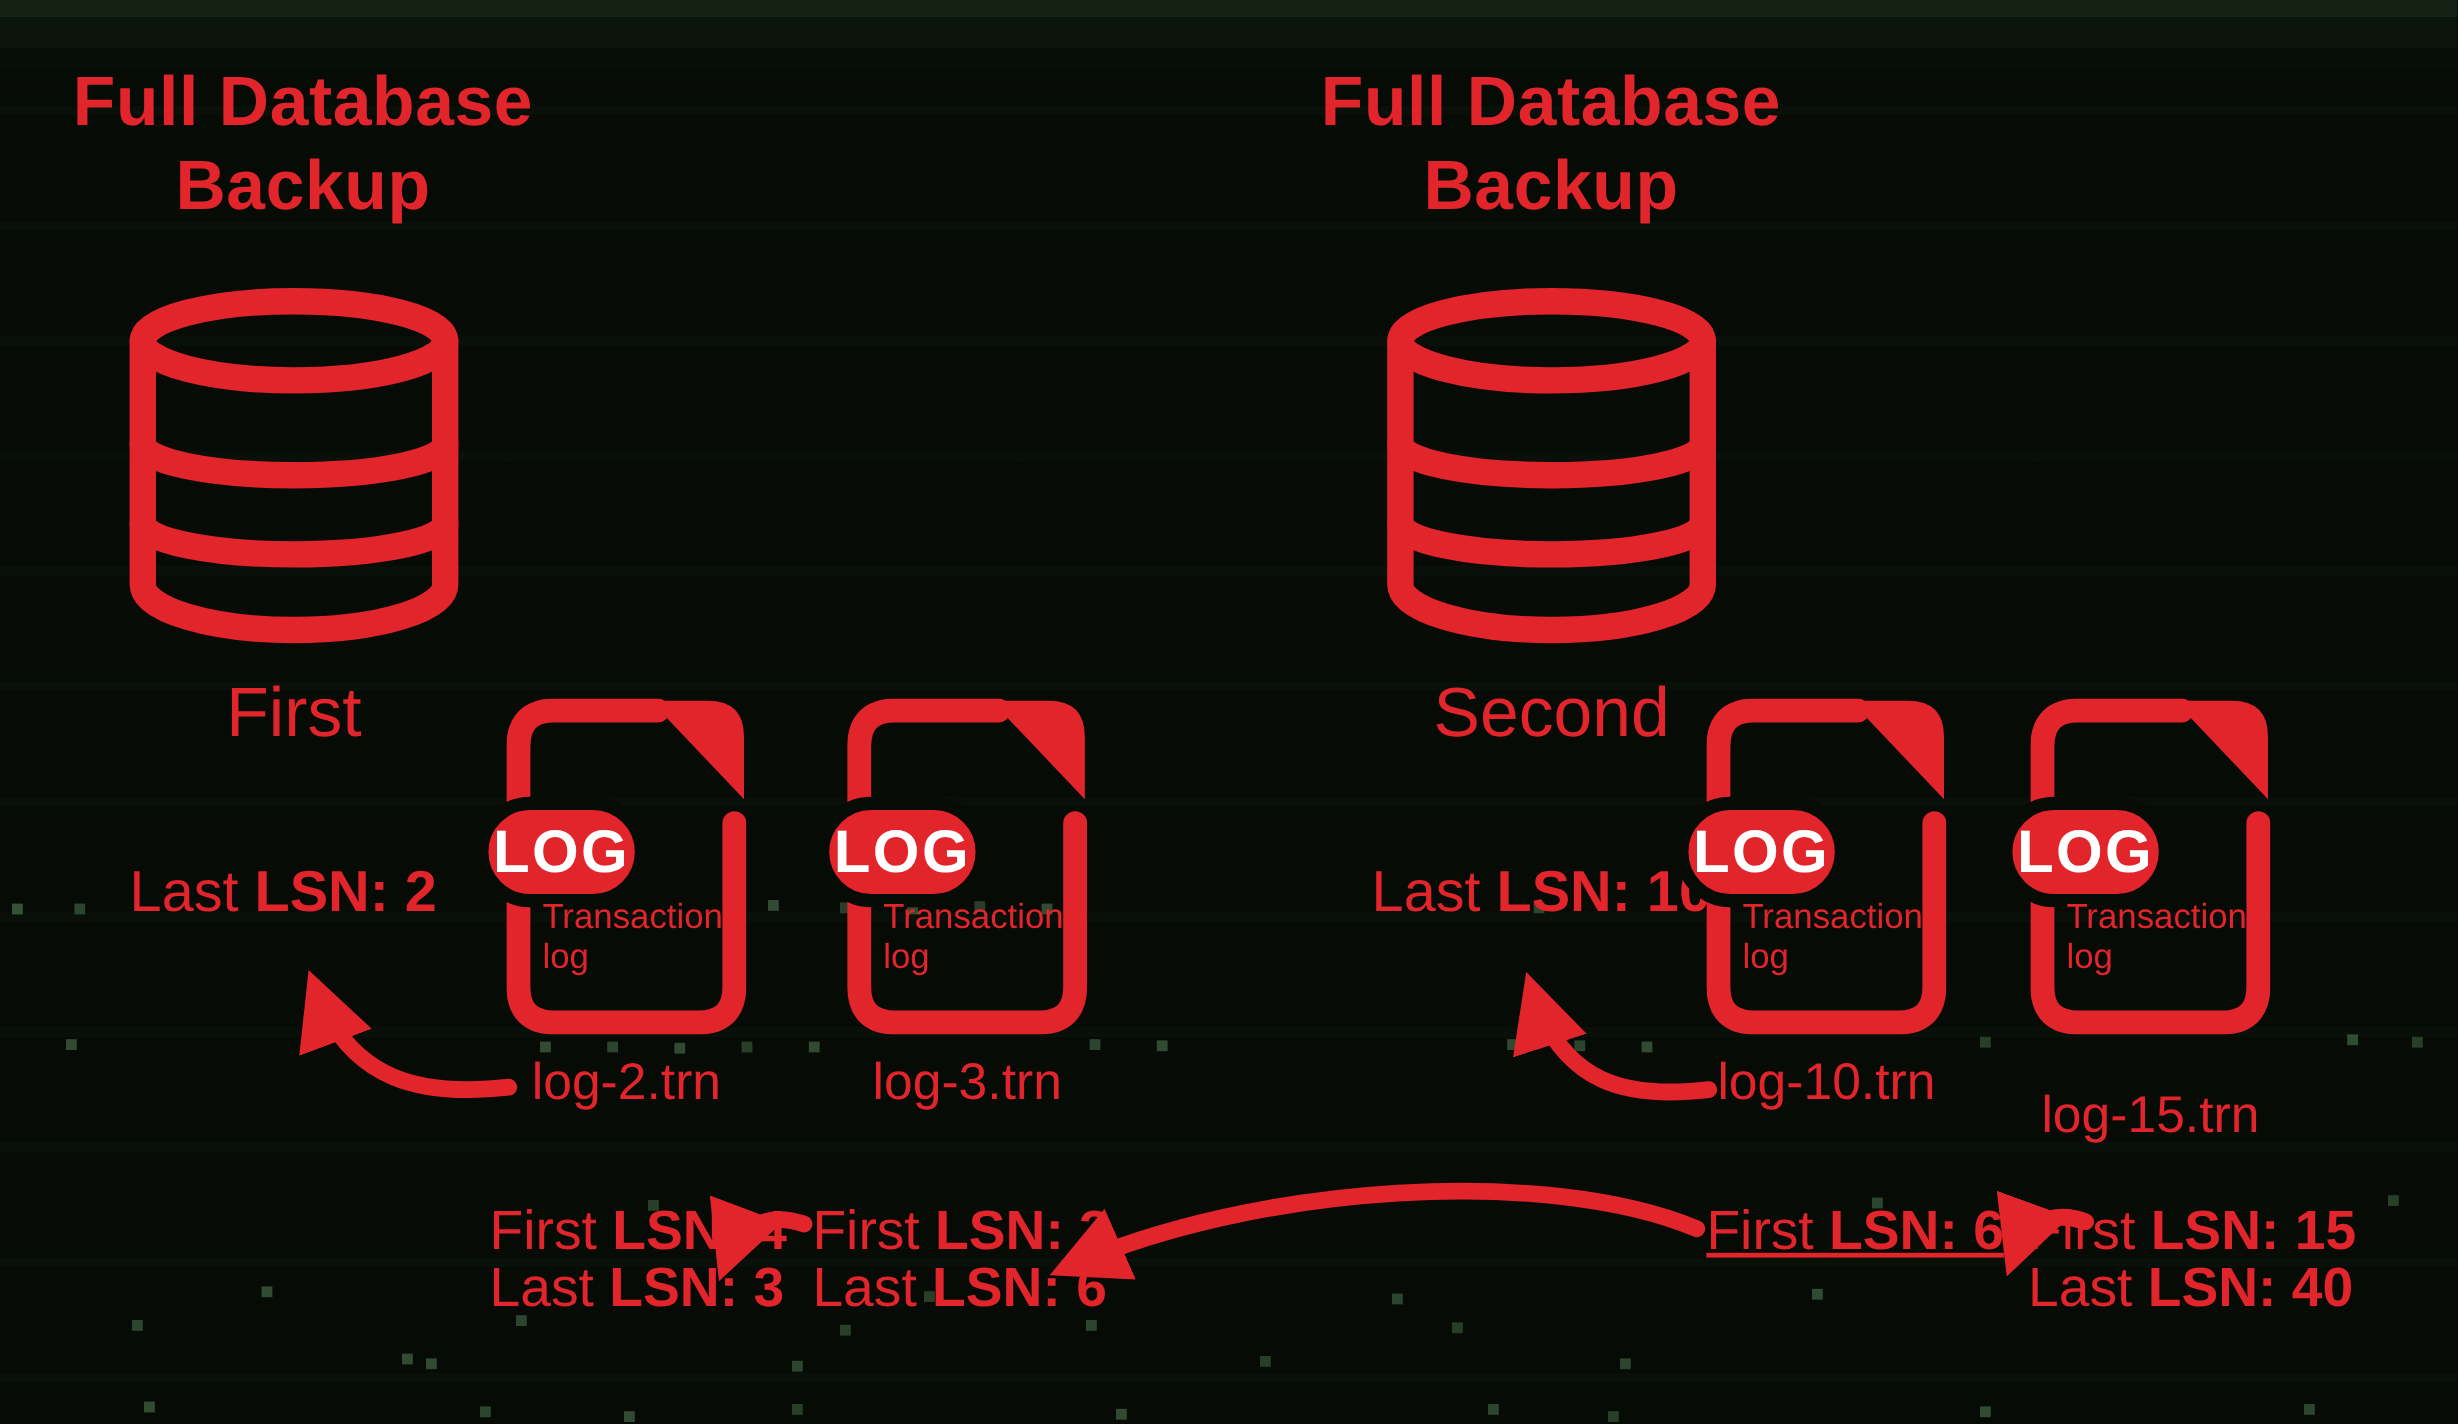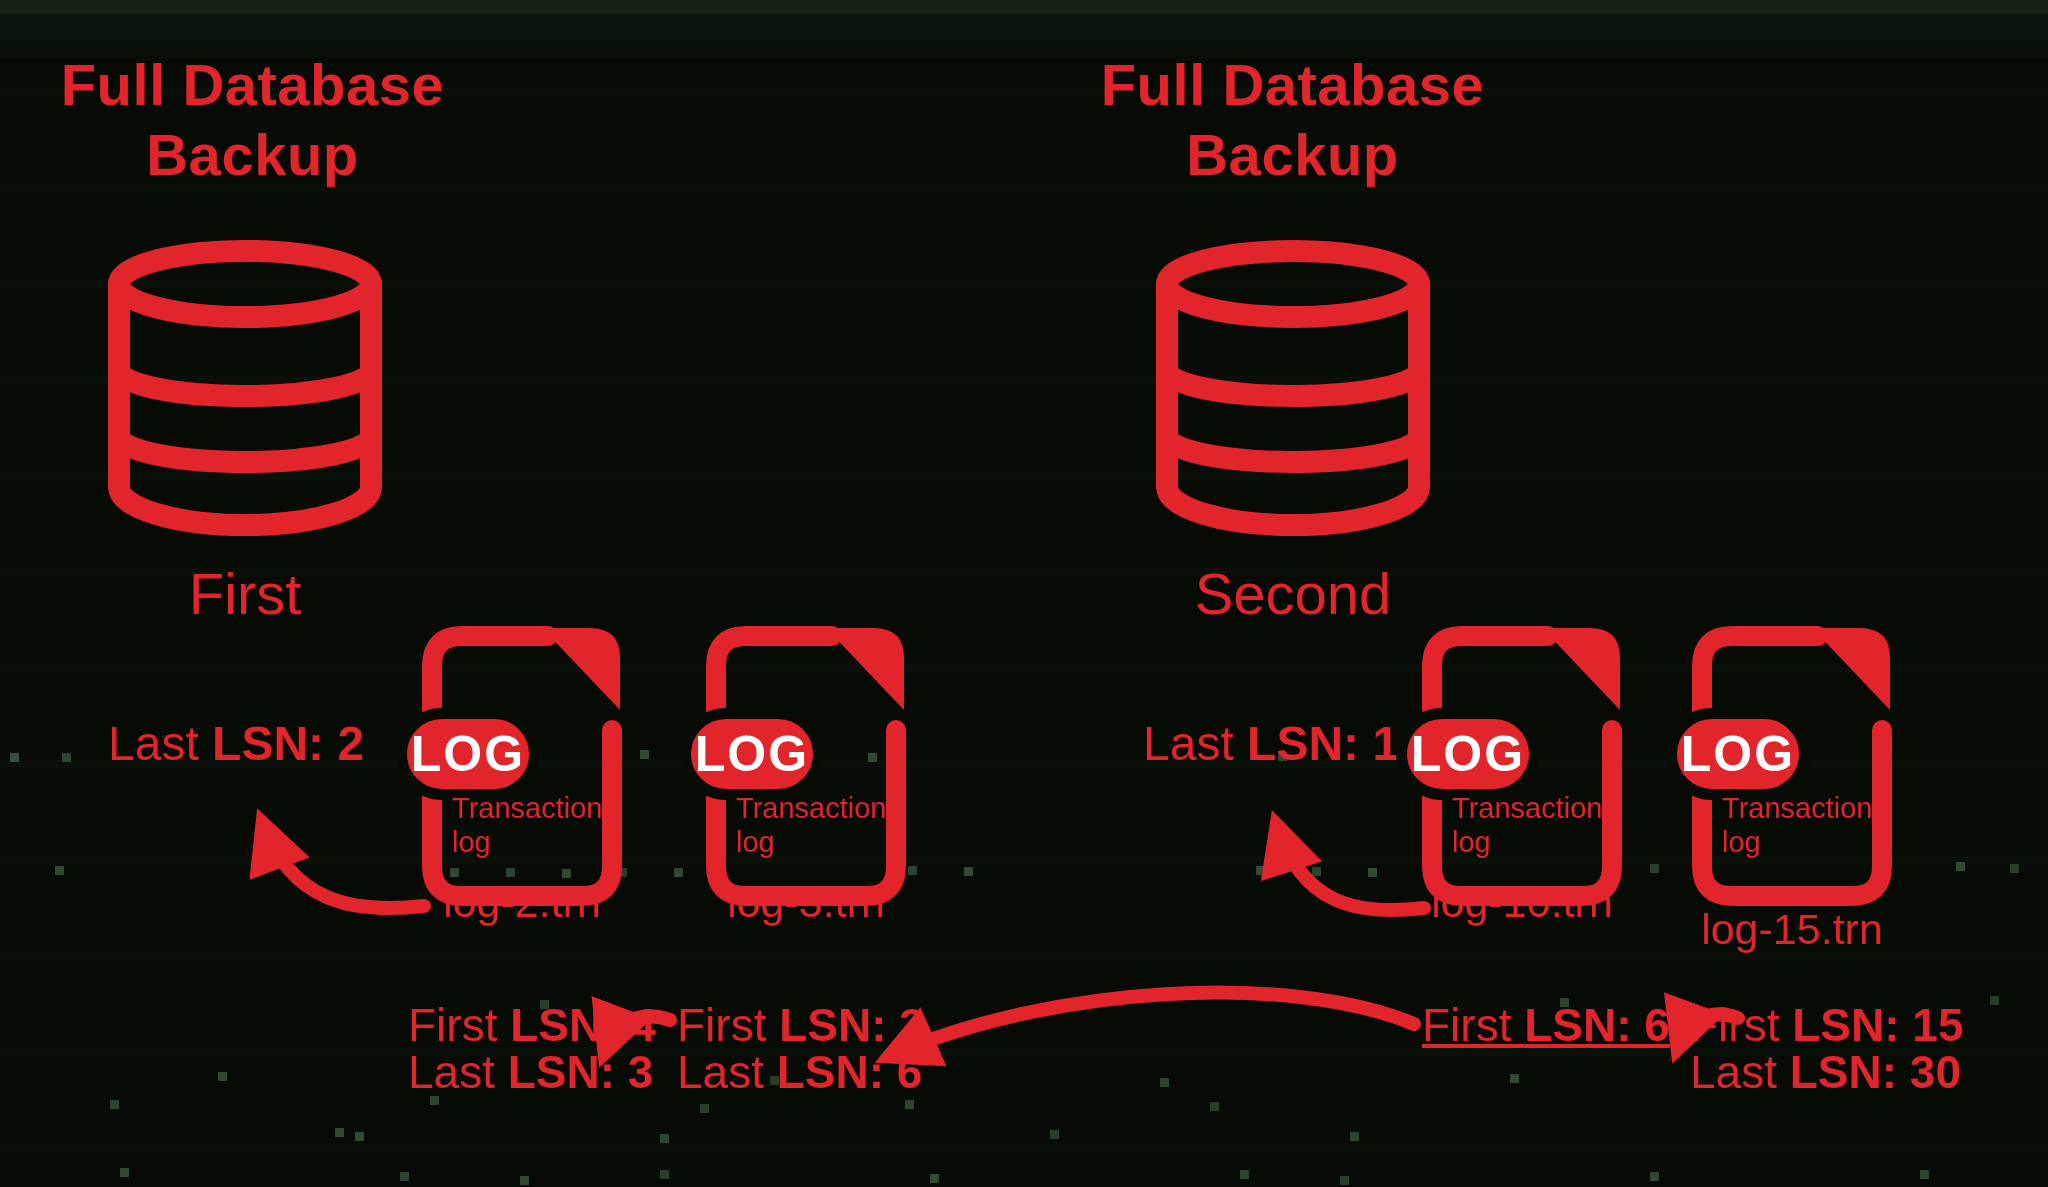--- a/index.html
+++ b/index.html
@@ -17,21 +17,21 @@
       #060b06;
     font-family:"Liberation Sans", sans-serif;
     color:#e2242b;
   }
   .abs{position:absolute;}
   .title{font-weight:bold;font-size:58px;line-height:1.21;text-align:center;letter-spacing:.5px;}
   .seq-label{font-size:58px;font-weight:400;text-align:center;}
   .lsn-line{font-size:48px;font-weight:400;white-space:nowrap;}
   .lsn-line b{font-weight:bold;}
   .db-icon,.file-icon{display:block;}
-  .logfile{width:200px;height:280px;margin-top:44px;}
+  .logfile{width:200px;height:280px;}
   .badge{
     position:absolute;left:-26px;top:82px;width:122px;height:70px;
     background:#e2242b;border:11px solid #060b06;border-radius:999px;
     display:flex;align-items:center;justify-content:center;
     color:#ffffff;font-weight:bold;font-size:50px;letter-spacing:2px;
   }
   .doc-text{
     position:absolute;left:30px;top:166px;width:156px;
     font-size:29px;line-height:1.16;font-weight:400;
   }
@@ -198,21 +198,21 @@
     </div>
   </div>
 
   <div class="abs range" style="left:1690px;top:1002px;">
     <div class="lsn-line">
       <span>First </span>
       <b>LSN: 15</b>
     </div>
     <div class="lsn-line">
       <span>Last </span>
-      <b>LSN: 30</b>
+      <b>LSN: 40</b>
     </div>
   </div>
 
   <svg class="abs" style="left:0;top:0;" width="2048" height="1187" viewBox="0 0 2048 1187">
     <defs>
       <marker id="ah" markerWidth="4.6" markerHeight="4.6" refX="3.4" refY="2.3" orient="auto">
         <path d="M0,0 L4.6,2.3 L0,4.6 Z" fill="#e2242b"></path>
       </marker>
     </defs>
     <g fill="none" stroke="#e2242b" stroke-width="14" stroke-linecap="round">

